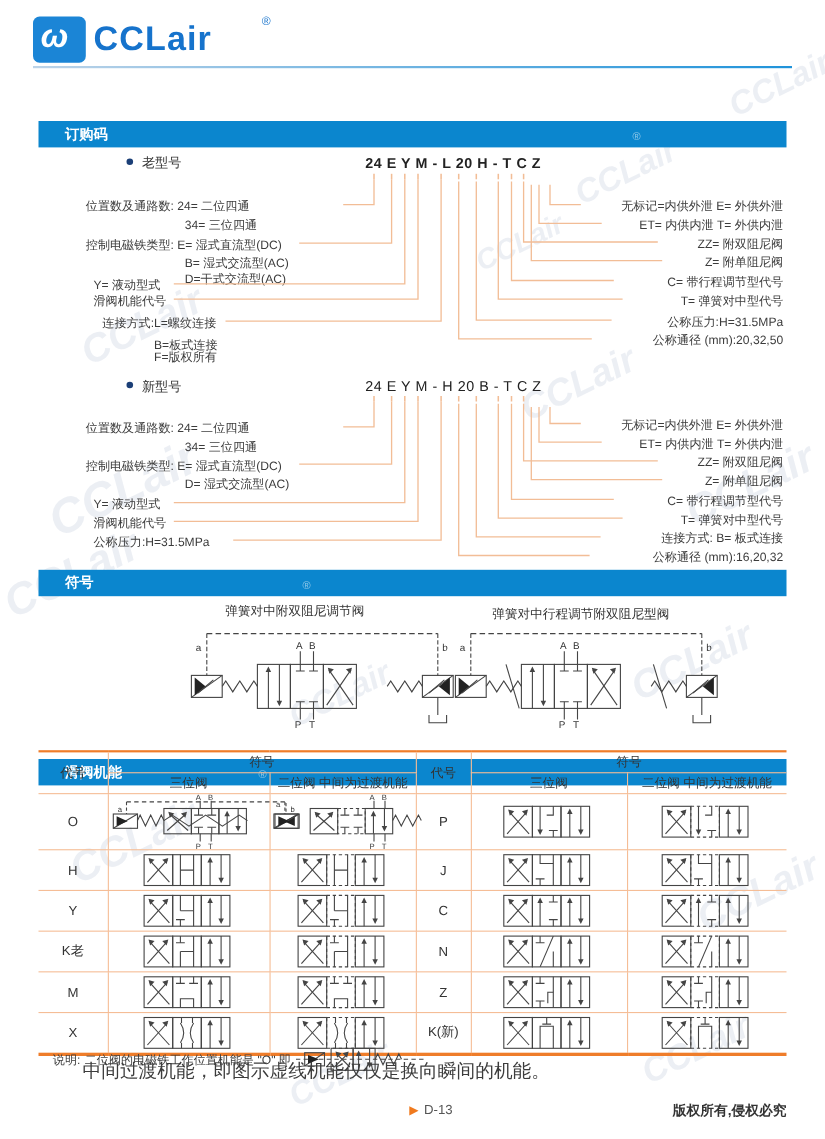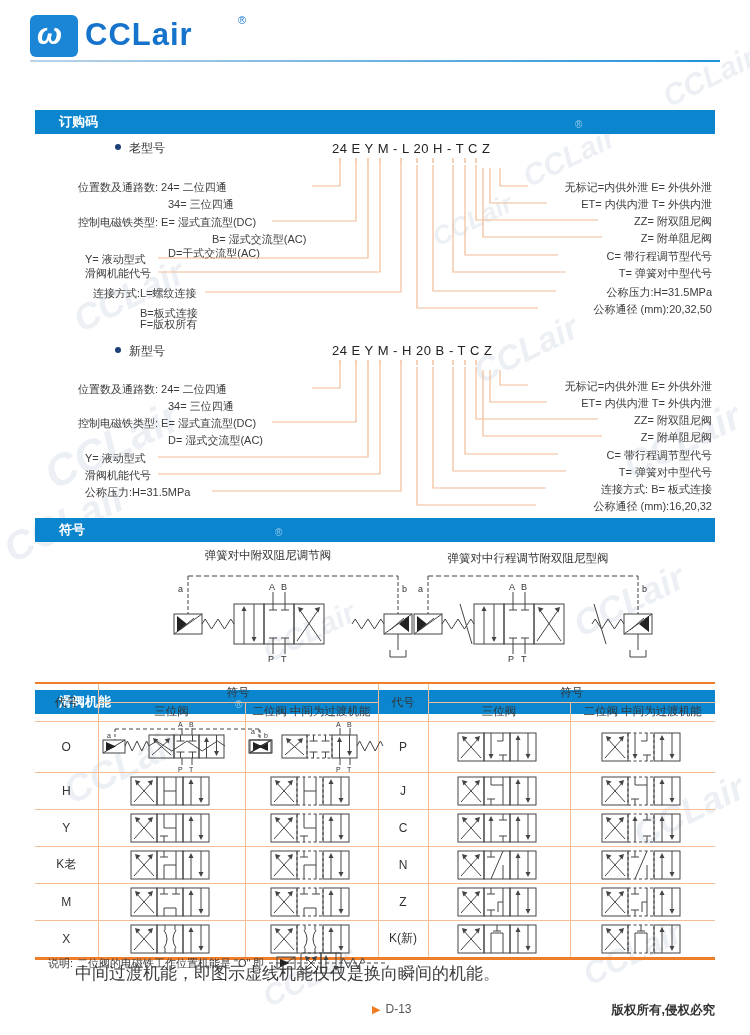--- a/index.html
+++ b/index.html
@@ -81,26 +81,26 @@
   <div class="hdr-line"></div>
 
   <div class="bar" style="top:110px;">
     <span>订购码</span>
     <span class="bar-reg" style="left:540px;">®</span>
   </div>
 
   <div class="bullet" style="left:115px;top:140px;">
     <span class="dot"></span><span>老型号</span>
   </div>
-  <div class="code" style="left:332px;top:141px;">24 E Y M - L 20 H - T C Z</div>
+  <div class="code" style="left:332px;top:141px;font-weight:bold;">24 E Y M - L 20 H - T C Z</div>
   <div id="old-left">
       <div class="lbl" style="left: 78px; top: 180px;">位置数及通路数: 24= 二位四通</div>
       <div class="lbl" style="left: 168px; top: 197px;">34= 三位四通</div>
       <div class="lbl" style="left: 78px; top: 215px;">控制电磁铁类型: E= 湿式直流型(DC)</div>
-      <div class="lbl" style="left: 168px; top: 232px; margin-left: 44px;">B= 湿式交流型(AC)</div>
+      <div class="lbl" style="left: 168px; top: 232px;">B= 湿式交流型(AC)</div>
       <div class="lbl" style="left: 168px; top: 246px;">D=干式交流型(AC)</div>
       <div class="lbl" style="left: 85px; top: 252px;">Y= 液动型式</div>
       <div class="lbl" style="left: 85px; top: 266px;">滑阀机能代号</div>
       <div class="lbl" style="left: 93px; top: 286px;">连接方式:L=螺纹连接</div>
       <div class="lbl" style="left: 140px; top: 306px;">B=板式连接</div>
       <div class="lbl" style="left: 140px; top: 317px;">F=版权所有</div>
     </div>
   <div id="old-right">
       <div class="rlbl" style="top: 180px;">无标记=内供外泄  E= 外供外泄</div>
       <div class="rlbl" style="top: 197px;">ET= 内供内泄  T= 外供内泄</div>

